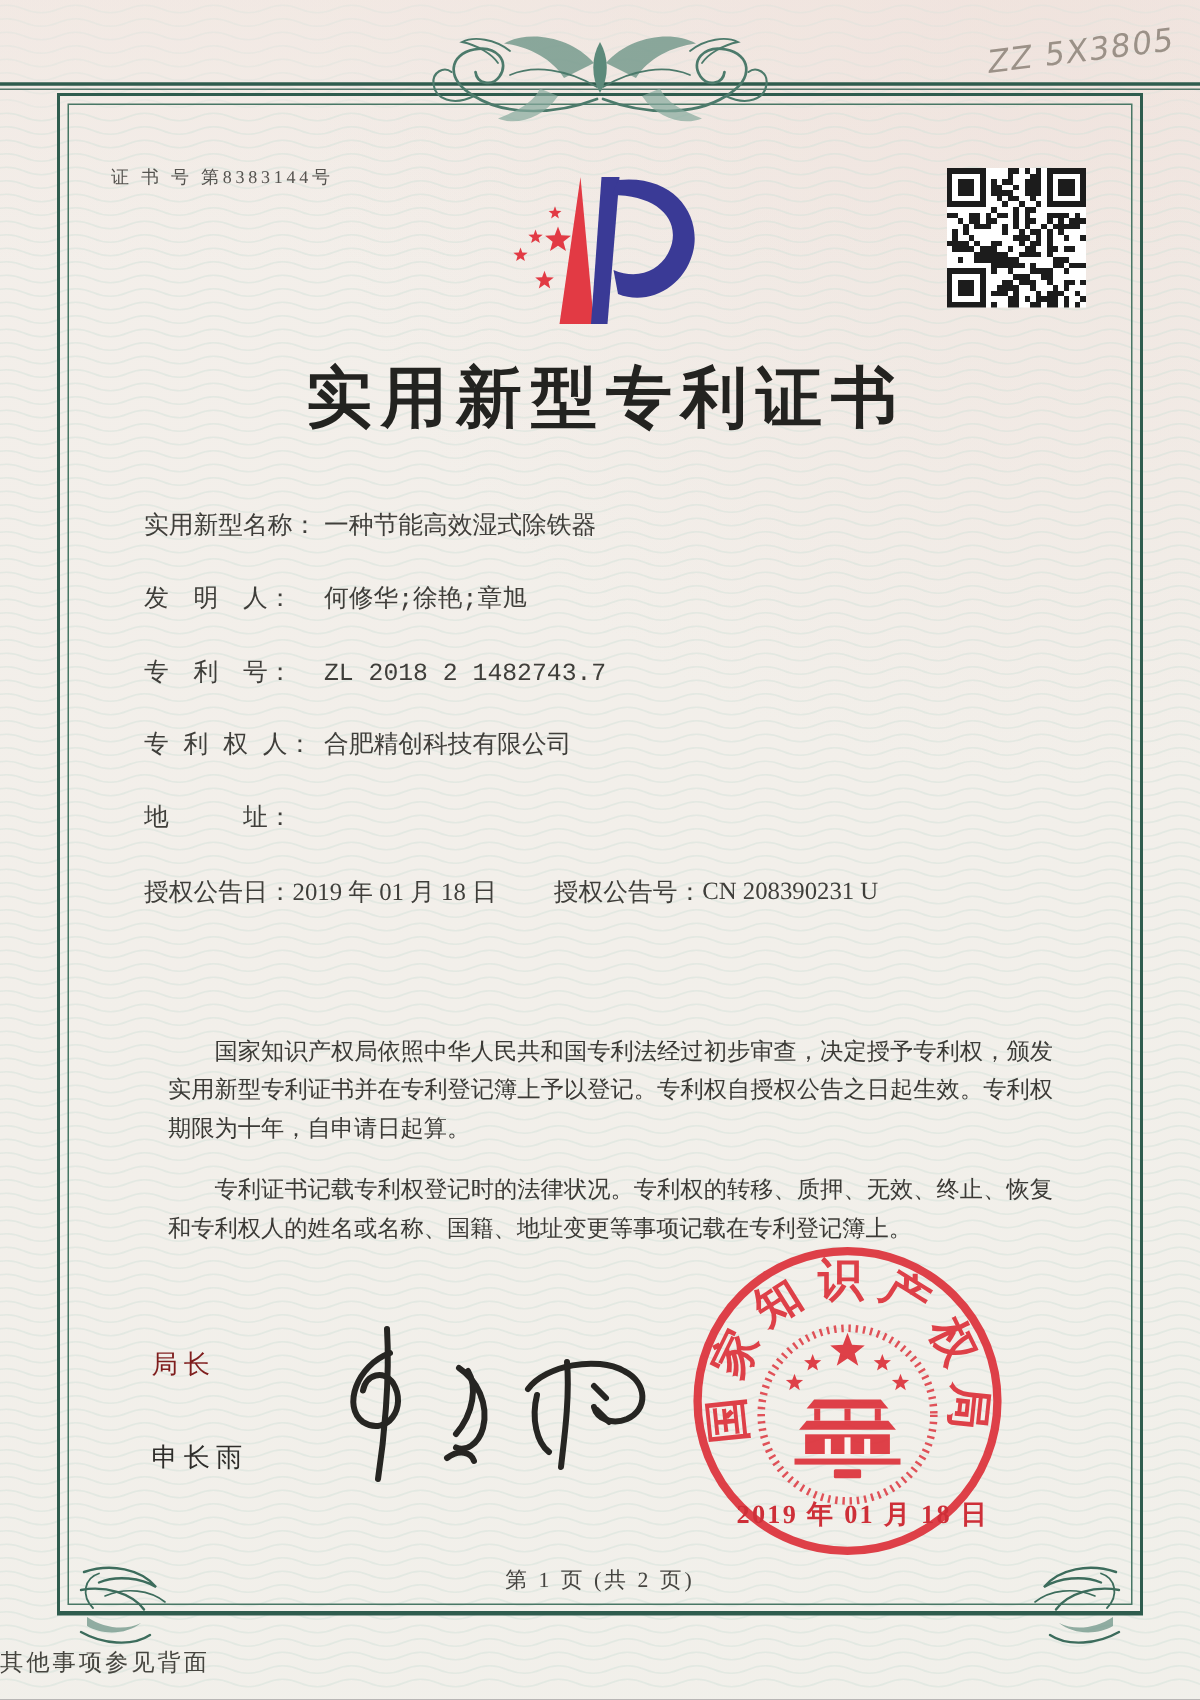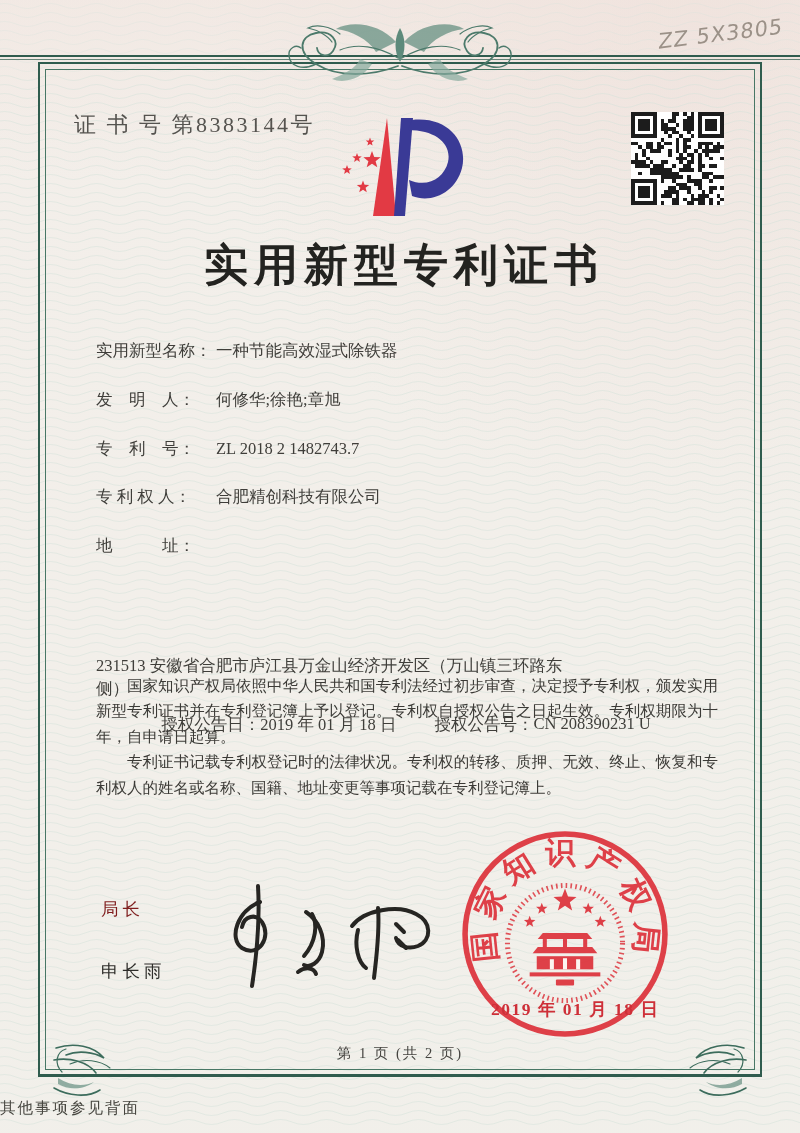--- a/index.html
+++ b/index.html
@@ -13,37 +13,37 @@
   .frame-outer{position:absolute;left:38px;top:62px;right:38px;bottom:56px;z-index:2;
         border:2.5px solid #2f5c4e;border-bottom-width:3.5px;}
   .frame-inner{position:absolute;left:45px;top:69px;right:45px;bottom:63px;z-index:2;
         border:1px solid #487765;}
   .decor{position:absolute;left:0;top:0;z-index:3;pointer-events:none;}
   .content{position:absolute;inset:0;z-index:4;}
 
   .handwritten{position:absolute;top:22px;right:16px;color:#8d8379;font-size:21px;
         font-family:"DejaVu Sans",sans-serif;letter-spacing:1px;
         transform:rotate(-7deg) skewX(-10deg);opacity:.85;}
-  .cert-no{position:absolute;left:74px;top:110px;font-size:22px;letter-spacing:2.5px;color:#55534f;font-family:Liberation Serif, serif;}
+  .cert-no{position:absolute;left:74px;top:110px;font-size:12px;letter-spacing:2.5px;color:#55534f;font-family:Liberation Serif, serif;}
   .logo{position:absolute;left:336px;top:112px;}
   .qr{position:absolute;left:631px;top:112px;}
   .title{position:absolute;left:0;top:236px;width:100%;text-align:center;
         font-size:44px;font-weight:bold;letter-spacing:6px;color:#232320;padding-left:4px;}
 
   .fields{position:absolute;left:96px;top:340px;width:620px;font-size:16.5px;color:#3f3e3a;}
-  .field-row{display:flex;margin-bottom:26px;line-height:1.38;}
+  .field-row{display:flex;margin-bottom:26px;line-height:1.38;font-family:Liberation Mono, monospace;}
   .field-row .flabel{white-space:pre;width:120px;flex:0 0 120px;}
   .field-row .fvalue{max-width:470px;}
-  .field-row.addr{margin-bottom:13px;flex-direction:column;}
-  .grant-row{display:flex;white-space:pre;margin-top:0;justify-content:center;}
+  .field-row.addr{}
+  .grant-row{display:flex;white-space:pre;margin-top:0;}
   .grant-row .pair2{margin-left:38px;}
 
   .paras{position:absolute;left:96px;top:673px;width:622px;font-size:15.5px;line-height:1.64;
         text-align:justify;color:#3b3a36;}
-  .paras p{margin:0;text-indent:2em;}
+  .paras p{margin:16px;text-indent:2em;}
 
   .signer-title{position:absolute;left:101px;top:897px;font-size:17.5px;letter-spacing:4px;color:#7f1d1d;}
   .signer-name{position:absolute;left:101px;top:959px;font-size:17.5px;letter-spacing:4px;color:#2e2d2a;}
   .signature{position:absolute;left:212px;top:880px;}
 
   .seal{position:absolute;left:459px;top:828px;opacity:.93;}
   .seal-date{position:absolute;left:491px;top:997px;z-index:5;color:#ce2f38;
         font-size:17.5px;letter-spacing:1.5px;font-weight:bold;}
 
   .page-number{position:absolute;left:0;top:1044px;width:100%;text-align:center;
@@ -474,21 +474,20 @@
         <div class="field-row">
           <span class="flabel">专　利　号：</span>
           <span class="fvalue">ZL 2018 2 1482743.7</span>
         </div>
         <div class="field-row">
           <span class="flabel">专 利 权 人：</span>
           <span class="fvalue">合肥精创科技有限公司</span>
         </div>
         <div class="field-row addr">
           <span class="flabel">地　　　址：</span>
-          <span class="fvalue">231513 安徽省合肥市庐江县万金山经济开发区（万山镇三环路东侧）</span>
         </div>
         <div class="grant-row">
         <span>授权公告日：</span><span>2019 年 01 月 18 日</span>
         <span class="pair2">授权公告号：</span><span>CN 208390231 U</span>
       </div>
     </div>
 
     <div class="paras">
       <p>国家知识产权局依照中华人民共和国专利法经过初步审查，决定授予专利权，颁发实用新型专利证书并在专利登记簿上予以登记。专利权自授权公告之日起生效。专利权期限为十年，自申请日起算。</p>
       <p>专利证书记载专利权登记时的法律状况。专利权的转移、质押、无效、终止、恢复和专利权人的姓名或名称、国籍、地址变更等事项记载在专利登记簿上。</p>

